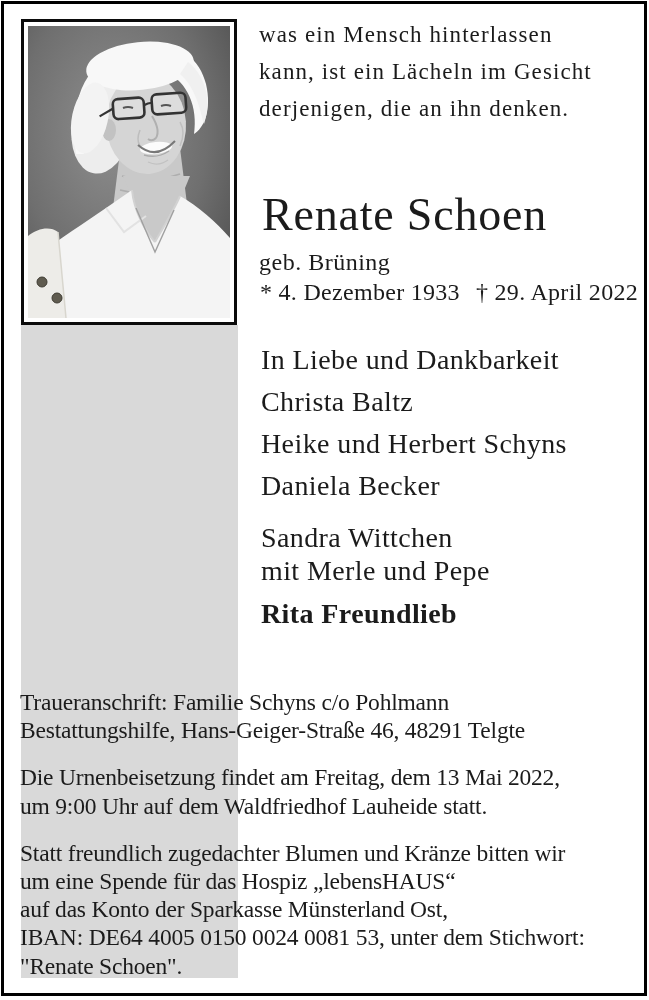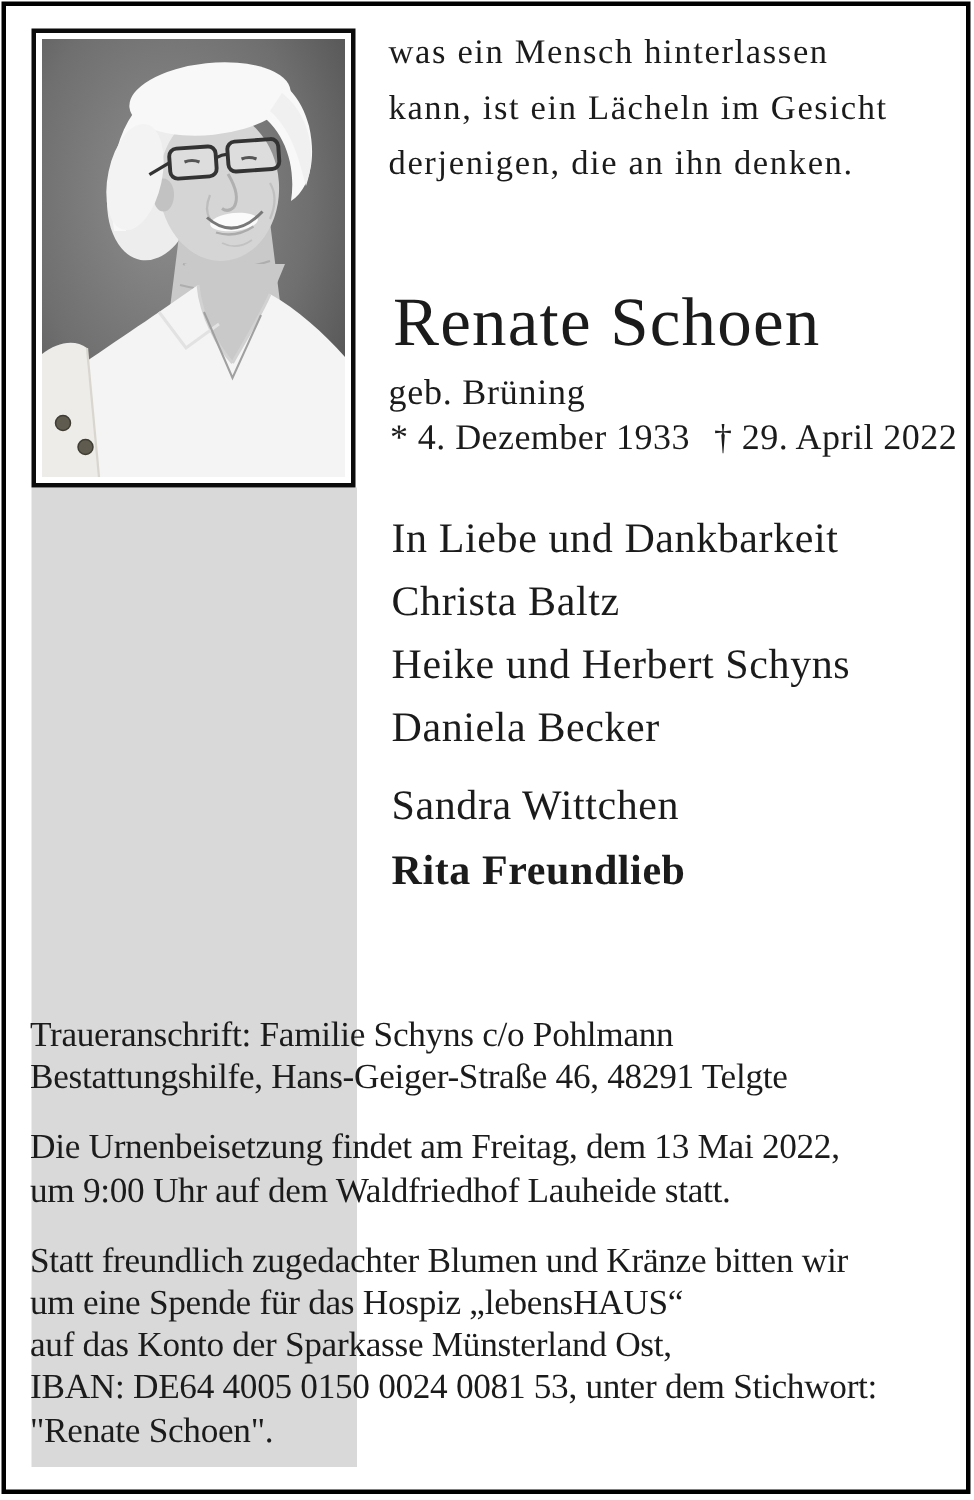--- a/index.html
+++ b/index.html
@@ -44,21 +44,21 @@
     font-size:28px;letter-spacing:0.4px;
   }
   .mourners .lh-l{line-height:42px;}
   .mourners .lh-s{line-height:33px;}
   .mourners .gap-md{margin-top:14px;}
   .mourners .gap-sm{margin-top:6px;font-weight:bold;}
   .footer{
     position:absolute;left:20px;top:676px;width:624px;
     font-size:23.5px;line-height:28.2px;letter-spacing:-0.2px;
   }
-  .footer p{margin:0 0 19px 0;}
+  .footer p{margin:12px 0 19px 0;}
 </style>
 </head>
 <body>
 
 <div class="gray-band"></div>
 
 <div class="photo-frame">
   <svg viewBox="0 0 202 292" preserveAspectRatio="none">
     <defs>
       <radialGradient id="pbg" cx="42%" cy="36%" r="85%">
@@ -129,20 +129,21 @@
   <span>* 4. Dezember 1933</span>
   <span>† 29. April 2022</span>
 </div>
 
 <div class="mourners">
   <div class="lh-l">In Liebe und Dankbarkeit</div>
   <div class="lh-l">Christa Baltz</div>
   <div class="lh-l">Heike und Herbert Schyns</div>
   <div class="lh-l">Daniela Becker</div>
   <div class="lh-s gap-md">Sandra Wittchen</div>
+  <div class="lh-s">mit Merle und Pepe</div>
   <div class="lh-l gap-sm">Rita Freundlieb</div>
 </div>
 
 <div class="footer">
   <p>
     <span style="display:block">Traueranschrift: Familie Schyns c/o Pohlmann</span>
     <span style="display:block">Bestattungshilfe, Hans-Geiger-Straße 46, 48291 Telgte</span>
   </p>
   <p>
     <span style="display:block">Die Urnenbeisetzung findet am Freitag, dem 13 Mai 2022,</span>

